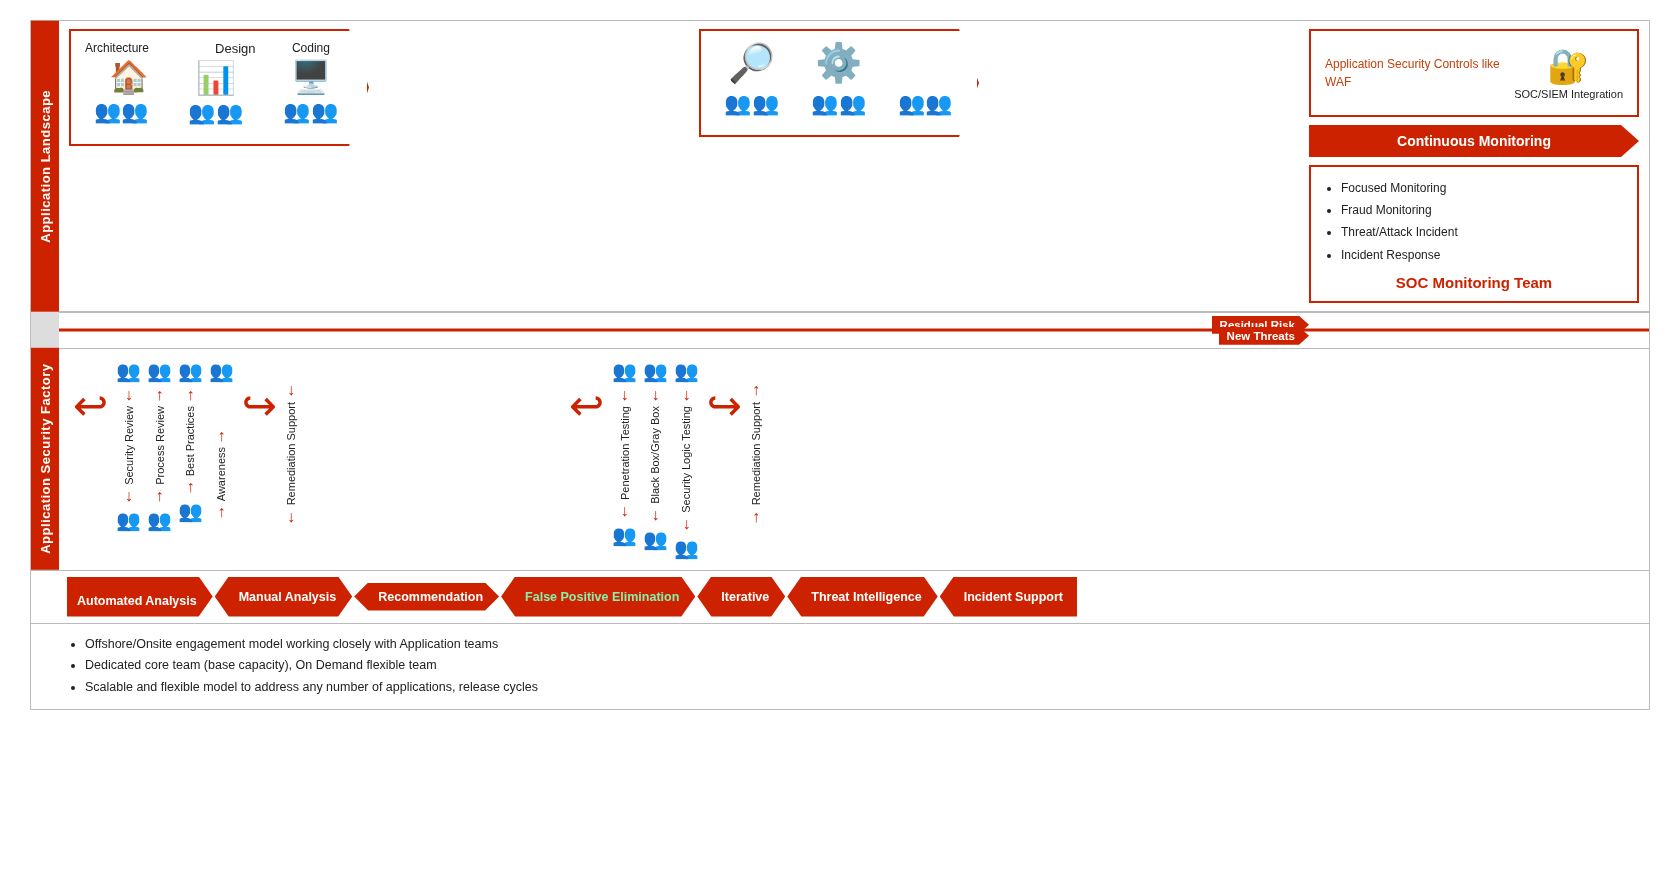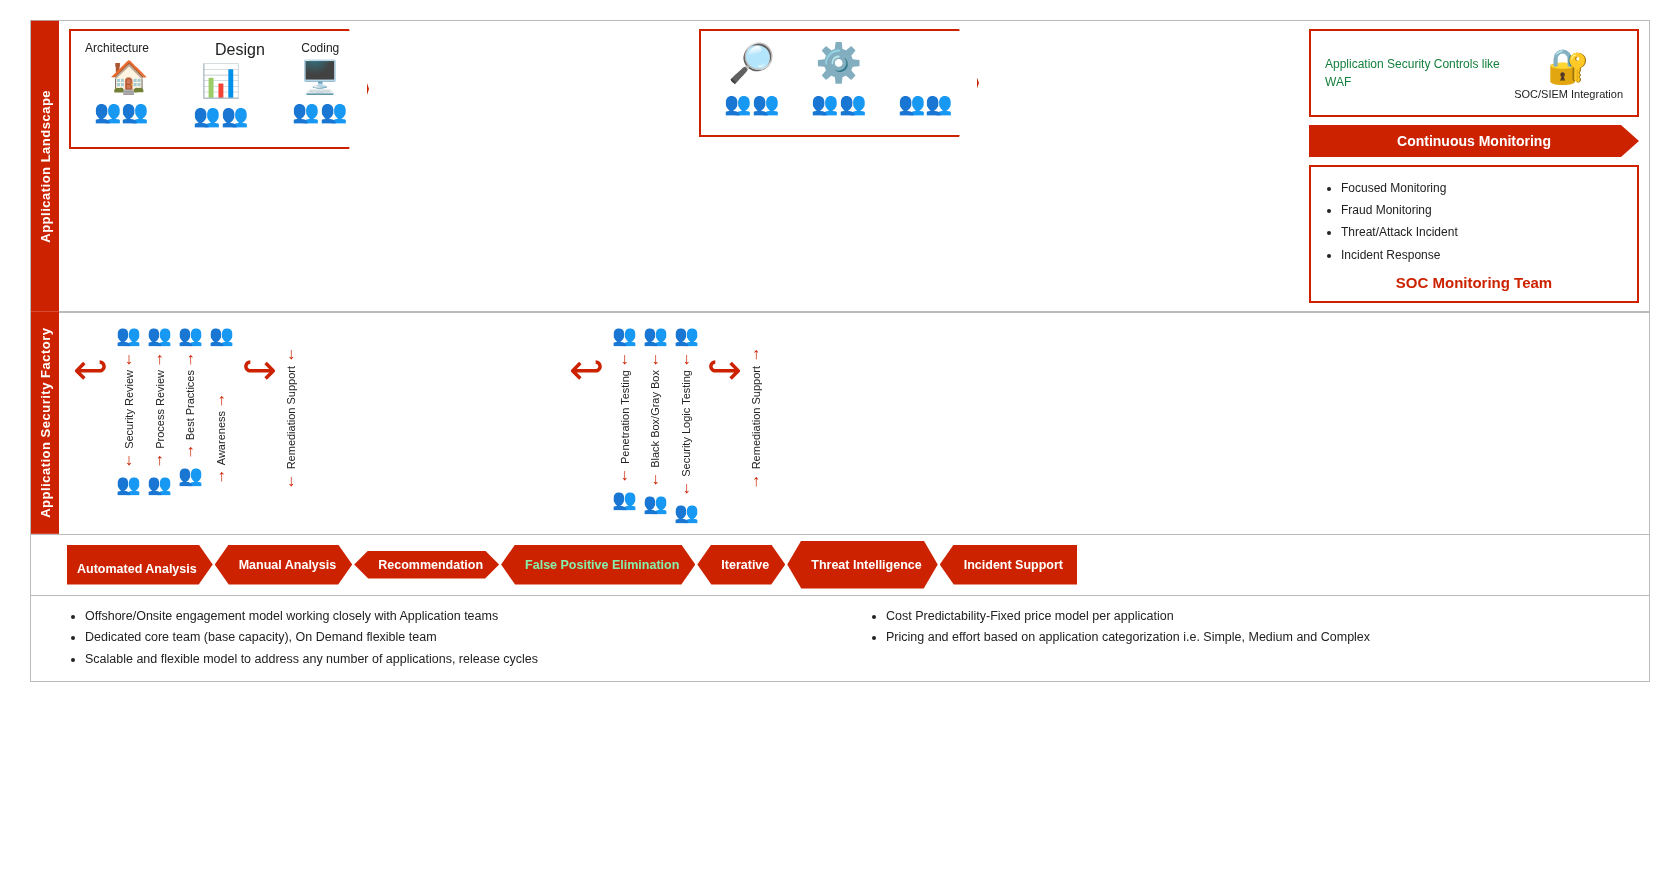--- a/index.html
+++ b/index.html
@@ -40,21 +40,21 @@
         <div style="display:flex; gap:10px; align-items:flex-start;">
 
           <div style="border:2px solid #cc2200; padding:10px 14px; min-width:300px; clip-path:polygon(0 0, calc(100% - 20px) 0, 100% 50%, calc(100% - 20px) 100%, 0 100%);">
             <div style="display:flex; gap:28px; margin-bottom:8px;">
               <div style="display:flex; flex-direction:column; align-items:flex-end; gap:3px;">
                 <span style="font-size:12px; color:#222;">Architecture</span>
                 <span style="font-size:32px;">🏠</span>
                 <span style="font-size:22px; color:#cc2200;">👥👥</span>
               </div>
               <div style="display:flex; flex-direction:column; align-items:center; gap:3px;">
-                <span style="font-size:16px; color:#222;padding-left:38px;">Design</span>
+                <span style="font-size:13px; color:#222;padding-left:38px;">Design</span>
                 <span style="font-size:32px;">📊</span>
                 <span style="font-size:22px; color:#cc2200;">👥👥</span>
               </div>
               <div style="display:flex; flex-direction:column; align-items:center; gap:3px;">
                 <span style="font-size:12px; color:#222;">Coding</span>
                 <span style="font-size:32px;">🖥️</span>
                 <span style="font-size:22px; color:#cc2200;">👥👥</span>
               </div>
             </div>
           </div>
@@ -75,21 +75,21 @@
                 <span style="font-size:22px; color:#cc2200;">👥👥</span>
               </div>
             </div>
           </div>
 
           <div style="flex:1;"></div>
 
           <div style="min-width:310px; max-width:330px; display:flex; flex-direction:column; gap:8px;">
 
             <div style="border:2px solid #cc2200; padding:10px 14px; display:flex; align-items:center; gap:12px; min-height:88px;">
-              <div style="font-size:12px; color:#15803d; flex:1; line-height:1.5;">Application Security Controls like WAF</div>
+              <div style="font-size:12px; color:#c2410c; flex:1; line-height:1.5;">Application Security Controls like WAF</div>
               <div style="display:flex; flex-direction:column; align-items:center; gap:2px;">
                 <span style="font-size:34px;">🔐</span>
                 <span style="font-size:11px; color:#222; text-align:center;">SOC/SIEM Integration</span>
               </div>
             </div>
 
             <div style="background:#cc2200; color:#fff; font-weight:bold; font-size:14px; text-align:center; padding:8px 12px; clip-path:polygon(0 0, calc(100% - 18px) 0, 100% 50%, calc(100% - 18px) 100%, 0 100%);">Continuous Monitoring</div>
 
             <div style="border:2px solid #cc2200; padding:10px 14px; font-size:12px; color:#222;">
               <ul style="list-style:disc; padding-left:16px; line-height:1.85;">
@@ -99,20 +99,34 @@
                 <li>Incident Response</li>
               </ul>
               <div style="color:#cc2200; font-weight:bold; font-size:15px; margin-top:8px; text-align:center;">SOC Monitoring Team</div>
             </div>
           </div>
 
         </div>
       </div>
     </div>
 
+    <div style="display:flex; position:relative; height:36px; border-top:none; border-bottom:none;">
+      <div style="width:28px; background:#ddd;"></div>
+      <div style="flex:1; position:relative; border-top:1.5px solid #bbb;">
+        <div style="position:absolute; left:0; right:0; top:50%; height:3px; background:#cc2200; transform:translateY(-50%);"></div>
+
+        <div style="position:absolute; right:340px; top:3px;">
+          <div style="background:#cc2200; color:#fff; font-size:11.5px; font-weight:bold; padding:3px 14px 3px 8px; clip-path:polygon(0 0, calc(100% - 10px) 0, 100% 50%, calc(100% - 10px) 100%, 0 100%); white-space:nowrap;">Residual Risk</div>
+        </div>
+
+        <div style="position:absolute; right:340px; bottom:3px;">
+          <div style="background:#cc2200; color:#fff; font-size:11.5px; font-weight:bold; padding:3px 14px 3px 8px; clip-path:polygon(0 0, calc(100% - 10px) 0, 100% 50%, calc(100% - 10px) 100%, 0 100%); white-space:nowrap;">New Threats</div>
+        </div>
+      </div>
+    </div>
 
     <div style="display:flex;">
 
       <div style="writing-mode:vertical-rl; transform:rotate(180deg); background:#cc2200; color:#fff; font-weight:bold; font-size:13px; display:flex; align-items:center; justify-content:center; padding:6px 4px; min-width:28px; text-align:center; letter-spacing:0.5px;">Application Security Factory</div>
 
       <div style="flex:1; padding:6px 10px; border-top:1.5px solid #bbb;">
         <div style="display:flex; gap:2px; align-items:flex-start; min-height:180px;">
 
           <div style="font-size:42px; color:#cc2200; line-height:1; margin-top:30px; padding:0 4px; align-self:flex-start;">↩</div>
 
@@ -211,34 +225,28 @@
       </div>
     </div>
 
     <div style="display:flex; border-top:1.5px solid #bbb; padding: 6px 10px 6px 36px; gap:0; background:#fff; align-items:center;">
 
       <div style="background:#cc2200; color:#fff; font-weight:bold; font-size:12.5px; padding:8px 16px 0 10px; height:40px; display:flex; align-items:center; white-space:nowrap; clip-path:polygon(0 0, calc(100% - 14px) 0, 100% 50%, calc(100% - 14px) 100%, 0 100%); margin-right:2px;">Automated Analysis</div>
       <div style="background:#cc2200; color:#fff; font-weight:bold; font-size:12.5px; padding:8px 16px 8px 24px; height:40px; display:flex; align-items:center; white-space:nowrap; clip-path:polygon(14px 0, calc(100% - 14px) 0, 100% 50%, calc(100% - 14px) 100%, 14px 100%, 0 50%); margin-right:2px;">Manual Analysis</div>
       <div style="background:#cc2200; color:#fff; font-weight:bold; font-size:12.5px; padding:8px 16px 8px 24px; height:28px; display:flex; align-items:center; white-space:nowrap; clip-path:polygon(14px 0, calc(100% - 14px) 0, 100% 50%, calc(100% - 14px) 100%, 14px 100%, 0 50%); margin-right:2px;">Recommendation</div>
       <div style="background:#cc2200; color:#86efac; font-weight:bold; font-size:12.5px; padding:8px 16px 8px 24px; height:40px; display:flex; align-items:center; white-space:nowrap; clip-path:polygon(14px 0, calc(100% - 14px) 0, 100% 50%, calc(100% - 14px) 100%, 14px 100%, 0 50%); margin-right:2px;">False Positive Elimination</div>
       <div style="background:#cc2200; color:#fff; font-weight:bold; font-size:12.5px; padding:8px 16px 8px 24px; height:40px; display:flex; align-items:center; white-space:nowrap; clip-path:polygon(14px 0, calc(100% - 14px) 0, 100% 50%, calc(100% - 14px) 100%, 14px 100%, 0 50%); margin-right:2px;">Iterative</div>
-      <div style="background:#cc2200; color:#fff; font-weight:bold; font-size:12.5px; padding:8px 16px 8px 24px; height:48px; display:flex; align-items:center; white-space:nowrap; clip-path:polygon(14px 0, calc(100% - 14px) 0, 100% 50%, calc(100% - 14px) 100%, 14px 100%, 0 50%); margin-right:2px;">Threat Intelligence</div>
+      <div style="background:#cc2200; color:#fff; font-weight:bold; font-size:12.5px; padding:8px 16px 8px 24px; height:40px; display:flex; align-items:center; white-space:nowrap; clip-path:polygon(14px 0, calc(100% - 14px) 0, 100% 50%, calc(100% - 14px) 100%, 14px 100%, 0 50%); margin-right:2px;">Threat Intelligence</div>
       <div style="background:#cc2200; color:#fff; font-weight:bold; font-size:12.5px; padding:8px 14px 8px 24px; height:40px; display:flex; align-items:center; white-space:nowrap; clip-path:polygon(14px 0, 100% 0, 100% 100%, 14px 100%, 0 50%);">Incident Support</div>
     </div>
 
     <div style="display:flex; gap:56px; padding:10px 36px 10px 36px; border-top:1.5px solid #bbb;">
       <div style="flex:1;">
         <ul style="list-style:disc; padding-left:18px; font-size:12.5px; color:#222; line-height:1.75;">
           <li>Offshore/Onsite engagement model working closely with Application teams</li>
           <li>Dedicated core team (base capacity), On Demand flexible team</li>
           <li>Scalable and flexible model to address any number of applications, release cycles</li>
         </ul>
       </div>
-      <div style="flex:1;">
-        <ul style="list-style:disc; padding-left:18px; font-size:12.5px; color:#222; line-height:1.75;">
-          <li>Cost Predictability-Fixed price model per application</li>
-          <li>Pricing and effort based on application categorization i.e. Simple, Medium and Complex</li>
-        </ul>
-      </div>
     </div>
 
   </div>
 </div>
 
 </body></html>

